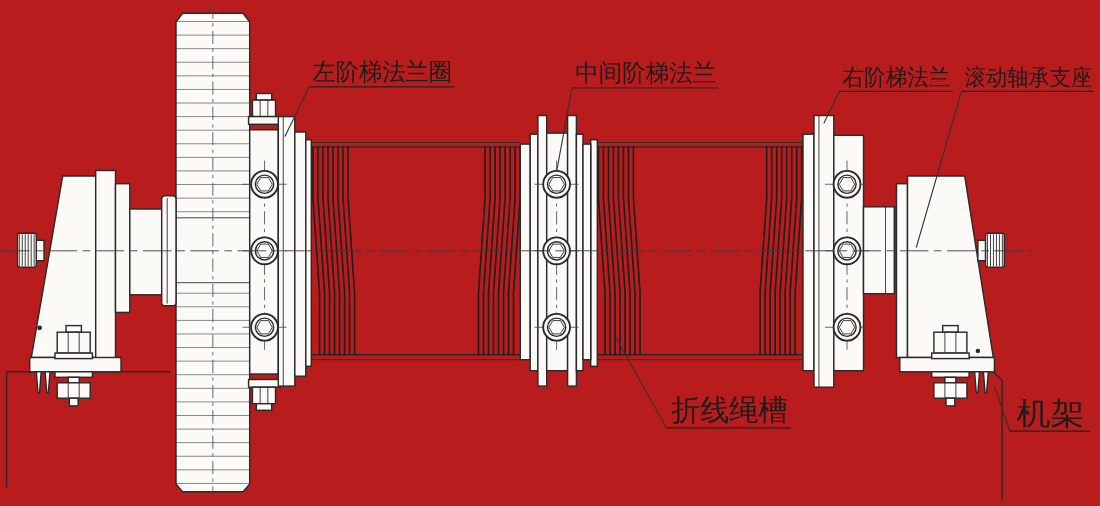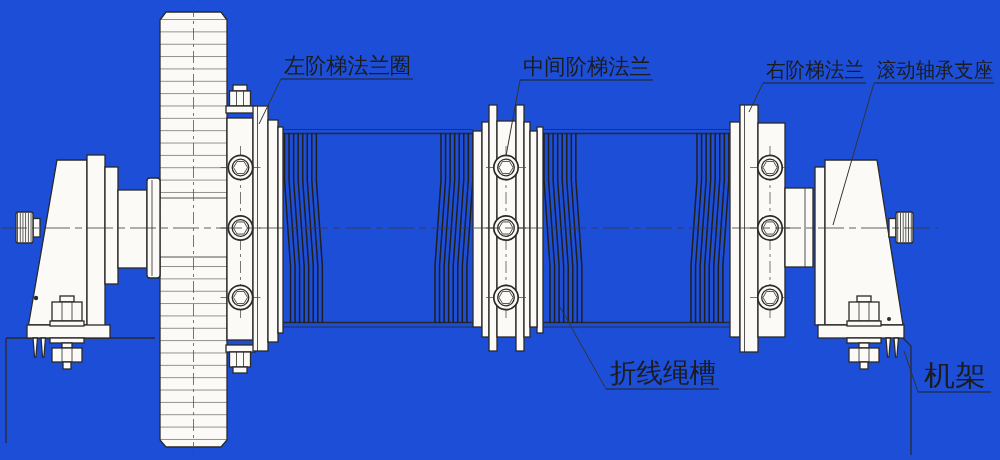--- a/index.html
+++ b/index.html
@@ -1,16 +1,16 @@
 <!DOCTYPE html>
 <html><head>
 <meta charset="utf-8">
 <style>
   html,body{margin:0;padding:0;background:#fbfaf7;}
-  .stage{width:1000px;height:460px;position:relative;background:#1d4ed8;overflow:hidden;}
+  .stage{width:1000px;height:460px;position:relative;background:#b91c1c;overflow:hidden;}
   svg{display:block;}
   .s{stroke:#2a2a2a;fill:none;stroke-width:1.3;stroke-linecap:butt;stroke-linejoin:miter;}
   .f{fill:#fbfaf7;stroke:#2a2a2a;stroke-width:1.3;stroke-linejoin:miter;}
   .t{stroke-width:0.8;}
   .b{stroke-width:1.7;}
   .cl{stroke:#4a4a4a;stroke-width:0.75;fill:none;}
   .axis{stroke:#3a3a3a;stroke-width:0.8;fill:none;stroke-dasharray:26 5 7 5;}
   .dash{stroke-dasharray:12 4 3 4;}
   .lead{stroke:#333;stroke-width:1;fill:none;}
   .ul{stroke:#222;stroke-width:1.1;}

